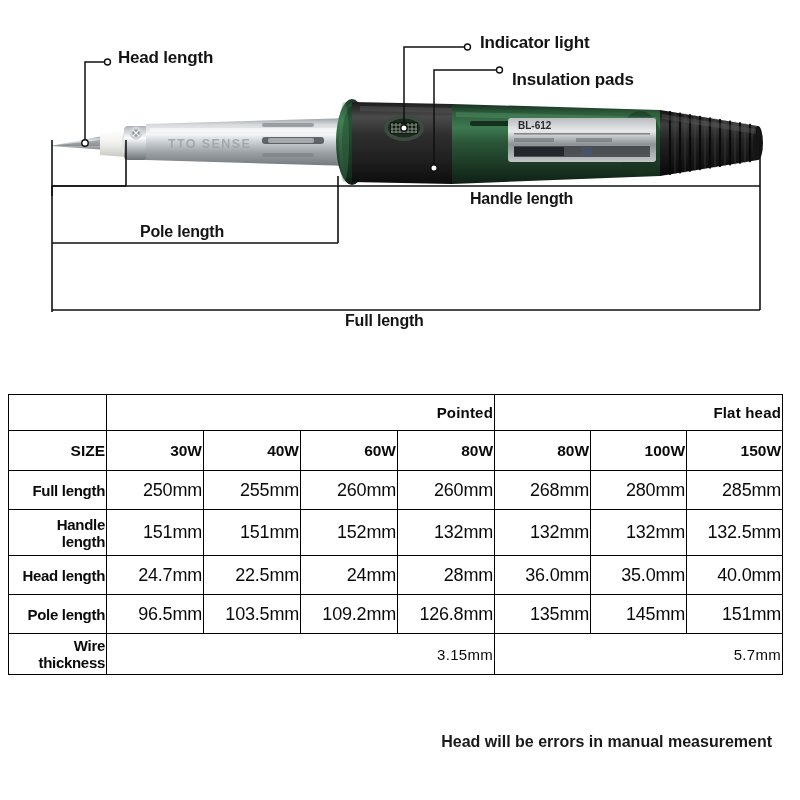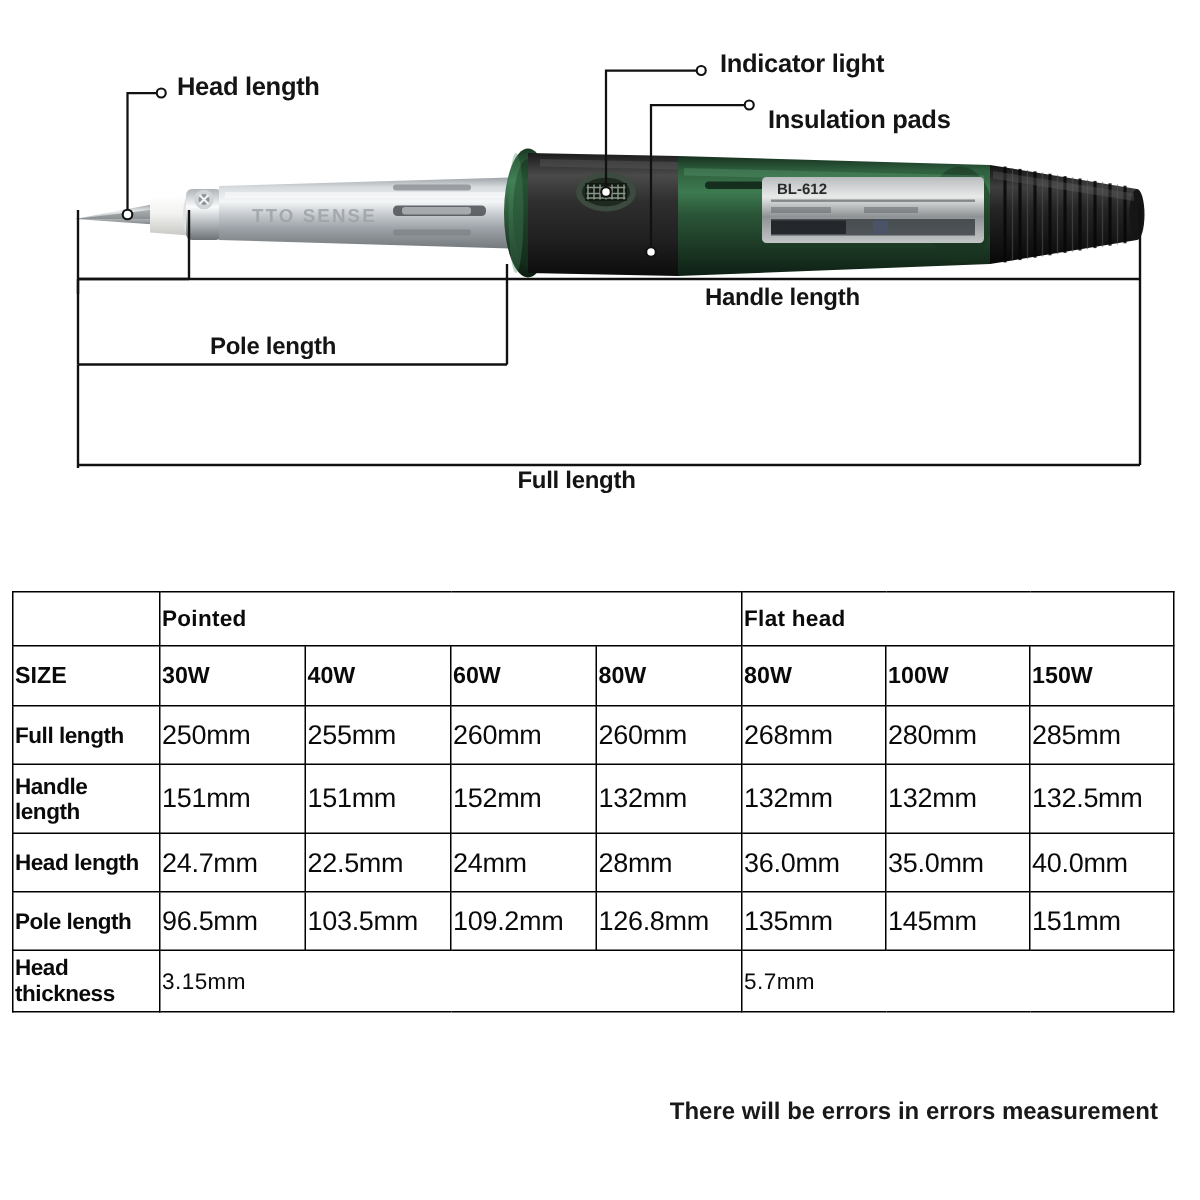--- a/index.html
+++ b/index.html
@@ -38,21 +38,21 @@
   
   #spec-table {
     position: absolute;
     left: 8px; top: 394px;
     width: 774px;
     border-collapse: collapse;
     table-layout: fixed;
   }
   #spec-table td {
     border: 1.6px solid #000;
-    text-align: left;
+    text-align: right;
     vertical-align: middle;
     color: #0a0a0a;
     font-family: "Liberation Sans", sans-serif;
     padding: 0 1px;
   }
   .grp-head { font-weight: bold; font-size: 15px; height: 36px; letter-spacing: 0.2px; }
   .row-hdr  { font-weight: bold; font-size: 15px; letter-spacing: -0.3px; }
   .size-hdr { font-weight: bold; font-size: 15.5px; }
   .cell     { font-size: 18px; letter-spacing: -0.2px; }
   .thick    { font-size: 15px; letter-spacing: 0.3px; }
@@ -346,22 +346,22 @@
         <td class="cell">103.5mm</td>
         <td class="cell">109.2mm</td>
         <td class="cell">126.8mm</td>
         <td class="cell">135mm</td>
         <td class="cell">145mm</td>
         <td class="cell">151mm</td>
       </tr>
 
 
       <tr class="r-thick">
-        <td class="row-hdr">Head thickness</td>
+        <td class="row-hdr">Wire thickness</td>
         <td class="thick" colspan="4">3.15mm</td>
         <td class="thick" colspan="3">5.7mm</td>
       </tr>
     </tbody>
   </table>
 
-  <div id="footnote">There will be errors in errors measurement</div>
+  <div id="footnote">Head will be errors in manual measurement</div>
 
 </div>
 
 </body></html>

